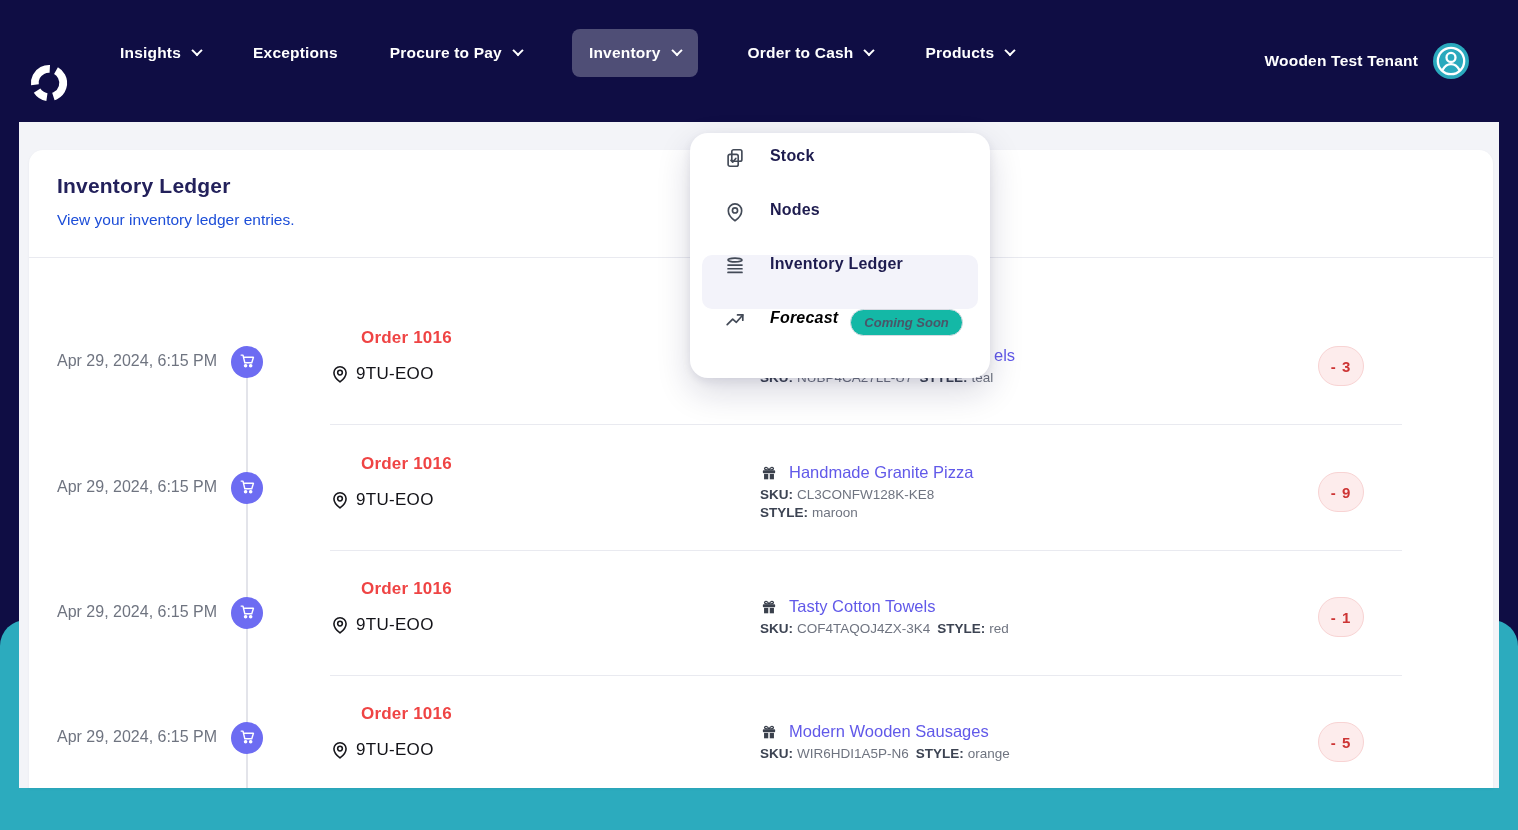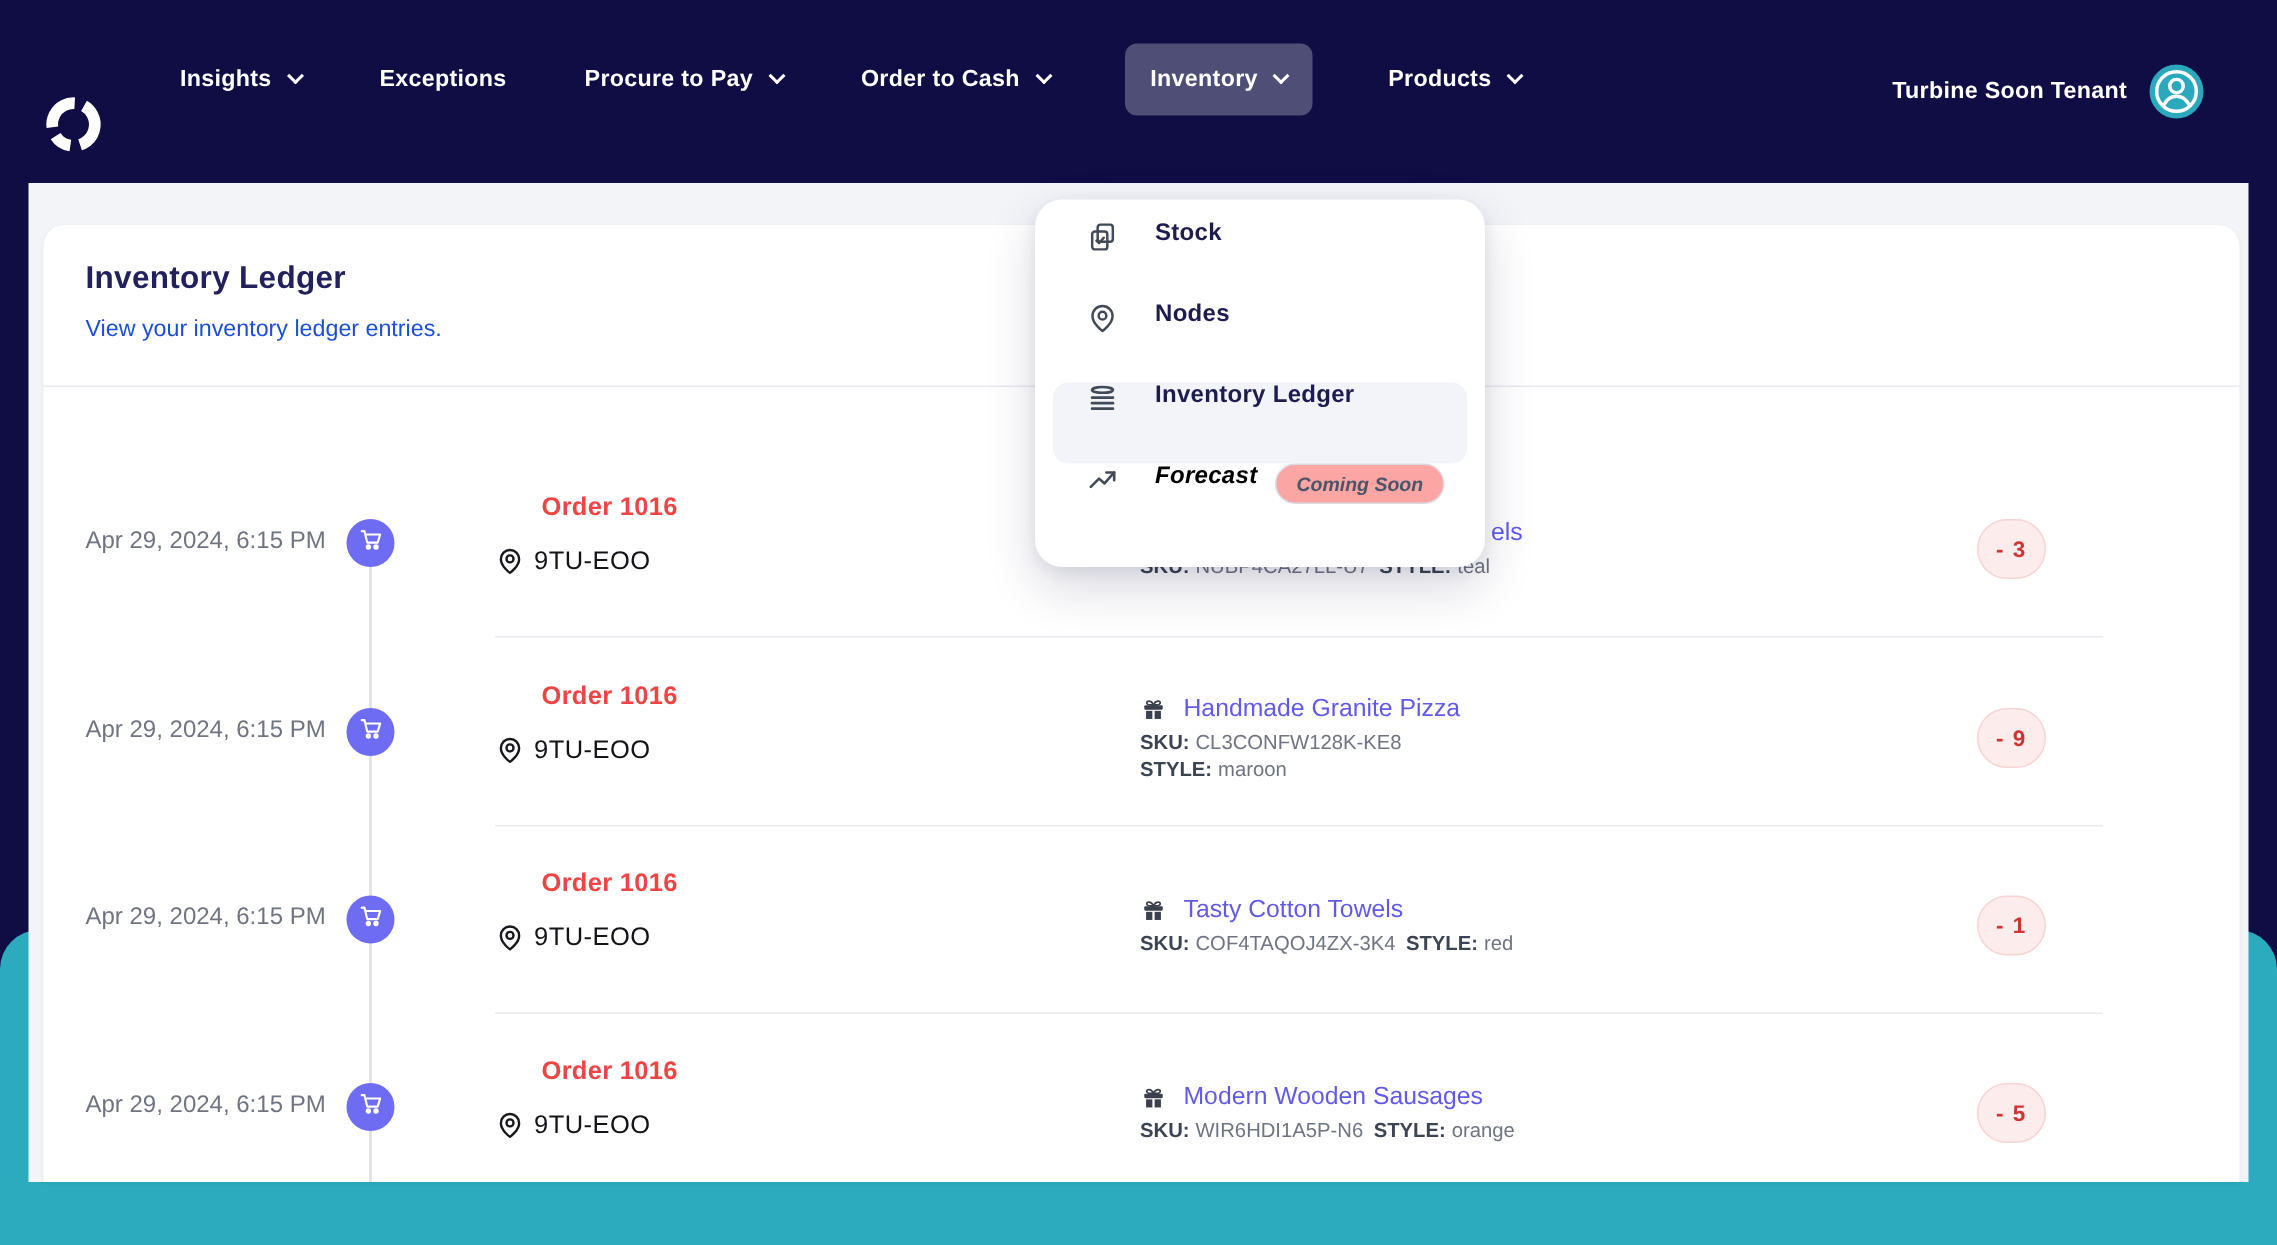--- a/index.html
+++ b/index.html
@@ -71,21 +71,21 @@
   .dropdown{position:absolute;left:690px;top:133px;width:300px;z-index:30;background:#fff;
     border-radius:18px;padding:14px 0 15px;
     box-shadow:0 14px 34px rgba(16,16,70,.16),0 3px 10px rgba(16,16,70,.08);}
   .menu-item{height:54px;display:flex;align-items:flex-start;padding-left:34px;cursor:pointer;}
   .menu-item.highlighted{margin:0 12px;padding-left:22px;background:#f3f3fa;border-radius:10px;}
   .menu-icon{width:22px;height:22px;display:inline-flex;flex:none;}
   .menu-label{margin-left:24px;font-size:16px;font-weight:700;color:#1e1c4f;letter-spacing:.2px;}
   .menu-item.disabled{cursor:default;}
   .menu-item.disabled .menu-label{font-weight:700;font-style:italic;color:#000000;}
   .coming-soon{margin-left:12px;font-size:13px;font-style:italic;font-weight:700;color:#4a5568;
-    border:1px solid #d8dbe2;background:#fca5a5;border-radius:999px;padding:5px 13px;white-space:nowrap;}
+    border:1px solid #d8dbe2;background:#14b8a6;border-radius:999px;padding:5px 13px;white-space:nowrap;}
 </style>
 </head>
 <body>
 
 <div class="page">
   <div class="teal-shape"></div>
 
   <div class="navbar">
     <div class="brand">
       <svg viewBox="0 0 48 48" width="44" height="44">
@@ -99,35 +99,35 @@
           <span>Insights</span>
           <span class="chev"></span>
         </div>
         <div class="nav-item">
           <span>Exceptions</span>
         </div>
         <div class="nav-item">
           <span>Procure to Pay</span>
           <span class="chev"></span>
         </div>
-        <div class="nav-item">
-          <span>Order to Cash</span>
-          <span class="chev"></span>
-        </div>
         <div class="nav-item active">
           <span>Inventory</span>
           <span class="chev"></span>
         </div>
         <div class="nav-item">
+          <span>Order to Cash</span>
+          <span class="chev"></span>
+        </div>
+        <div class="nav-item">
           <span>Products</span>
           <span class="chev"></span>
         </div>
       </div>
     <div class="tenant">
-      <span class="tenant-name">Turbine Soon Tenant</span>
+      <span class="tenant-name">Wooden Test Tenant</span>
       <span class="avatar">
         <svg viewBox="0 0 38 38" width="38" height="38">
           <circle cx="19" cy="19" r="18" fill="#2aa9bd"></circle>
           <circle cx="19" cy="19" r="13.2" fill="none" stroke="#fff" stroke-width="2.3"></circle>
           <circle cx="19" cy="15.4" r="4.5" fill="none" stroke="#fff" stroke-width="2.3"></circle>
           <path d="M10.8 27.6c1.9-3.5 4.9-5.4 8.2-5.4s6.3 1.9 8.2 5.4" fill="none" stroke="#fff" stroke-width="2.3" stroke-linecap="round"></path>
         </svg>
       </span>
     </div>
   </div>

